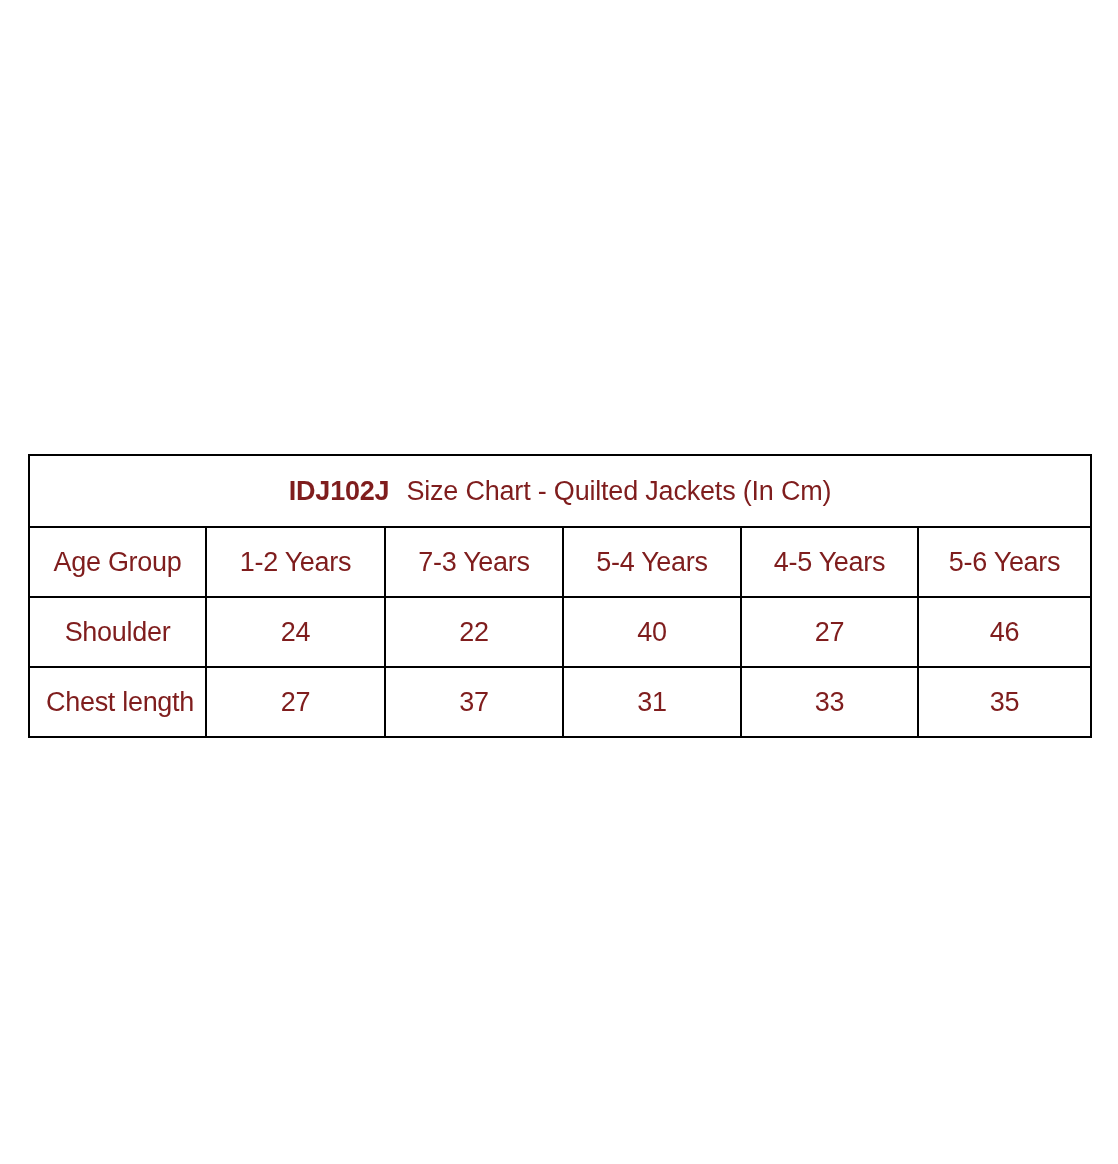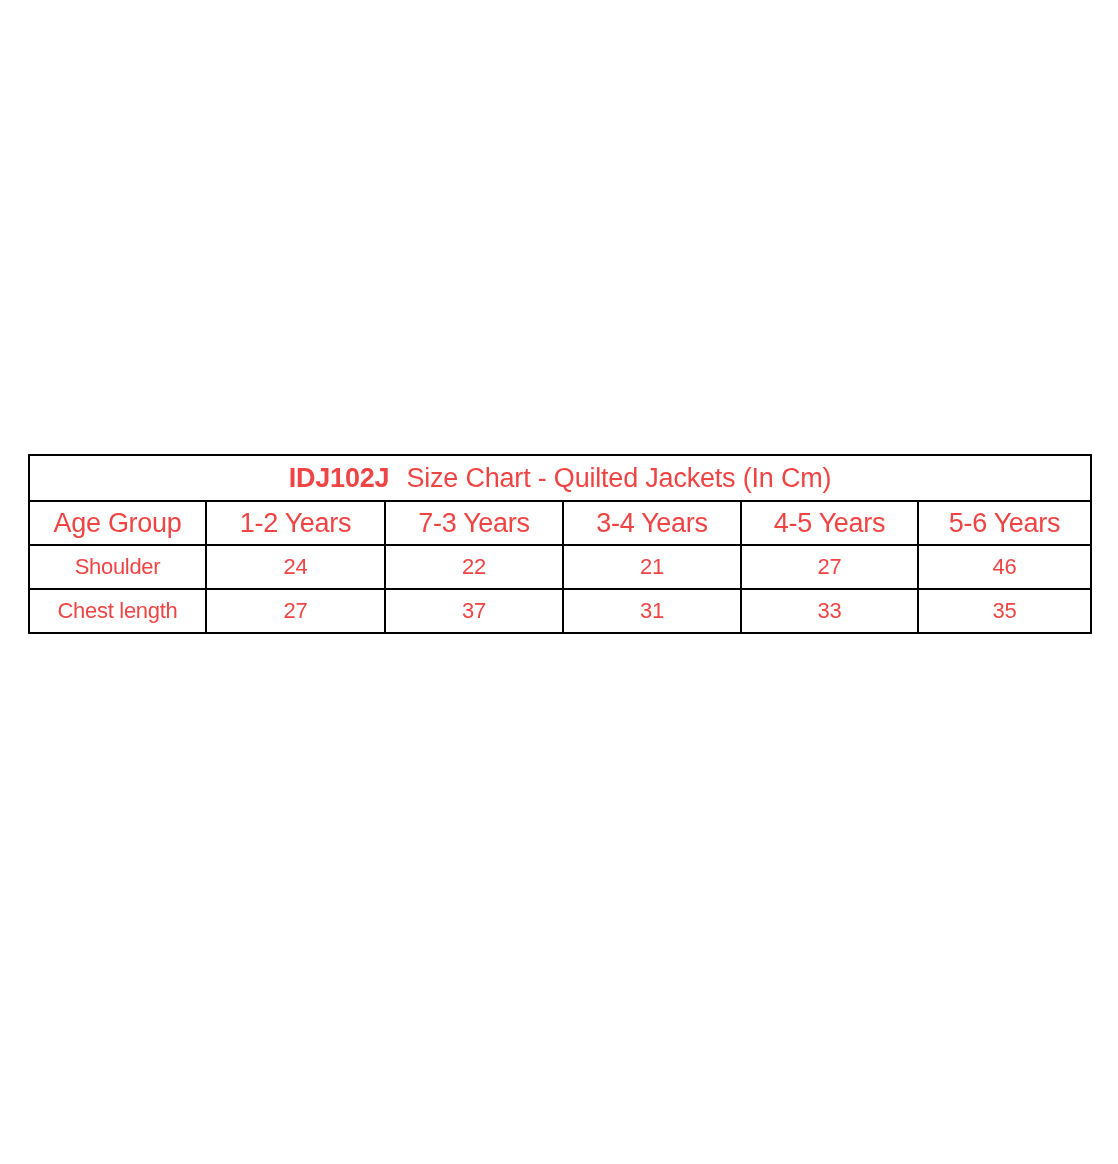--- a/index.html
+++ b/index.html
@@ -26,22 +26,22 @@
     border-collapse: collapse;
     table-layout: fixed;
     width: 1062px;
     background: #ffffff;
   }
 
   table.size-chart td {
     border: 2px solid #000000;
     text-align: center;
     vertical-align: middle;
-    color: #ef4444;
-    padding: 3px;
+    color: #7f1d1d;
+    padding: 16px;
     white-space: nowrap;
     overflow: hidden;
   }
 
   
   tr.title-row td {
     height: 38px;
     font-size: 27px;
     letter-spacing: -0.2px;
   }
@@ -62,21 +62,21 @@
   tr.header-row td {
     height: 36px;
     font-size: 27px;
     font-weight: normal;
     letter-spacing: -0.3px;
   }
 
   
   tr.data-row td {
     height: 36px;
-    font-size: 22px;
+    font-size: 27px;
     font-weight: normal;
     letter-spacing: -0.3px;
   }
 
   td.label-cell {
     letter-spacing: -0.6px;
     border-radius: 14px;
   }
 
   
@@ -109,30 +109,30 @@
       <tr class="title-row">
         <td colspan="6">
           <span class="title-code">IDJ102J</span><span class="title-gap"></span><span class="title-rest">Size Chart - Quilted Jackets (In Cm)</span>
         </td>
       </tr>
 
       <tr class="header-row">
         <td class="label-cell">Age Group</td>
         <td>1-2 Years</td>
         <td>7-3 Years</td>
-        <td>3-4 Years</td>
+        <td>5-4 Years</td>
         <td>4-5 Years</td>
         <td>5-6 Years</td>
       </tr>
 
       <tr class="data-row">
         <td class="label-cell">Shoulder</td>
         <td>24</td>
         <td>22</td>
-        <td>21</td>
+        <td>40</td>
         <td>27</td>
         <td>46</td>
       </tr>
 
       <tr class="data-row">
         <td class="label-cell tight">Chest length</td>
         <td>27</td>
         <td>37</td>
         <td>31</td>
         <td>33</td>

